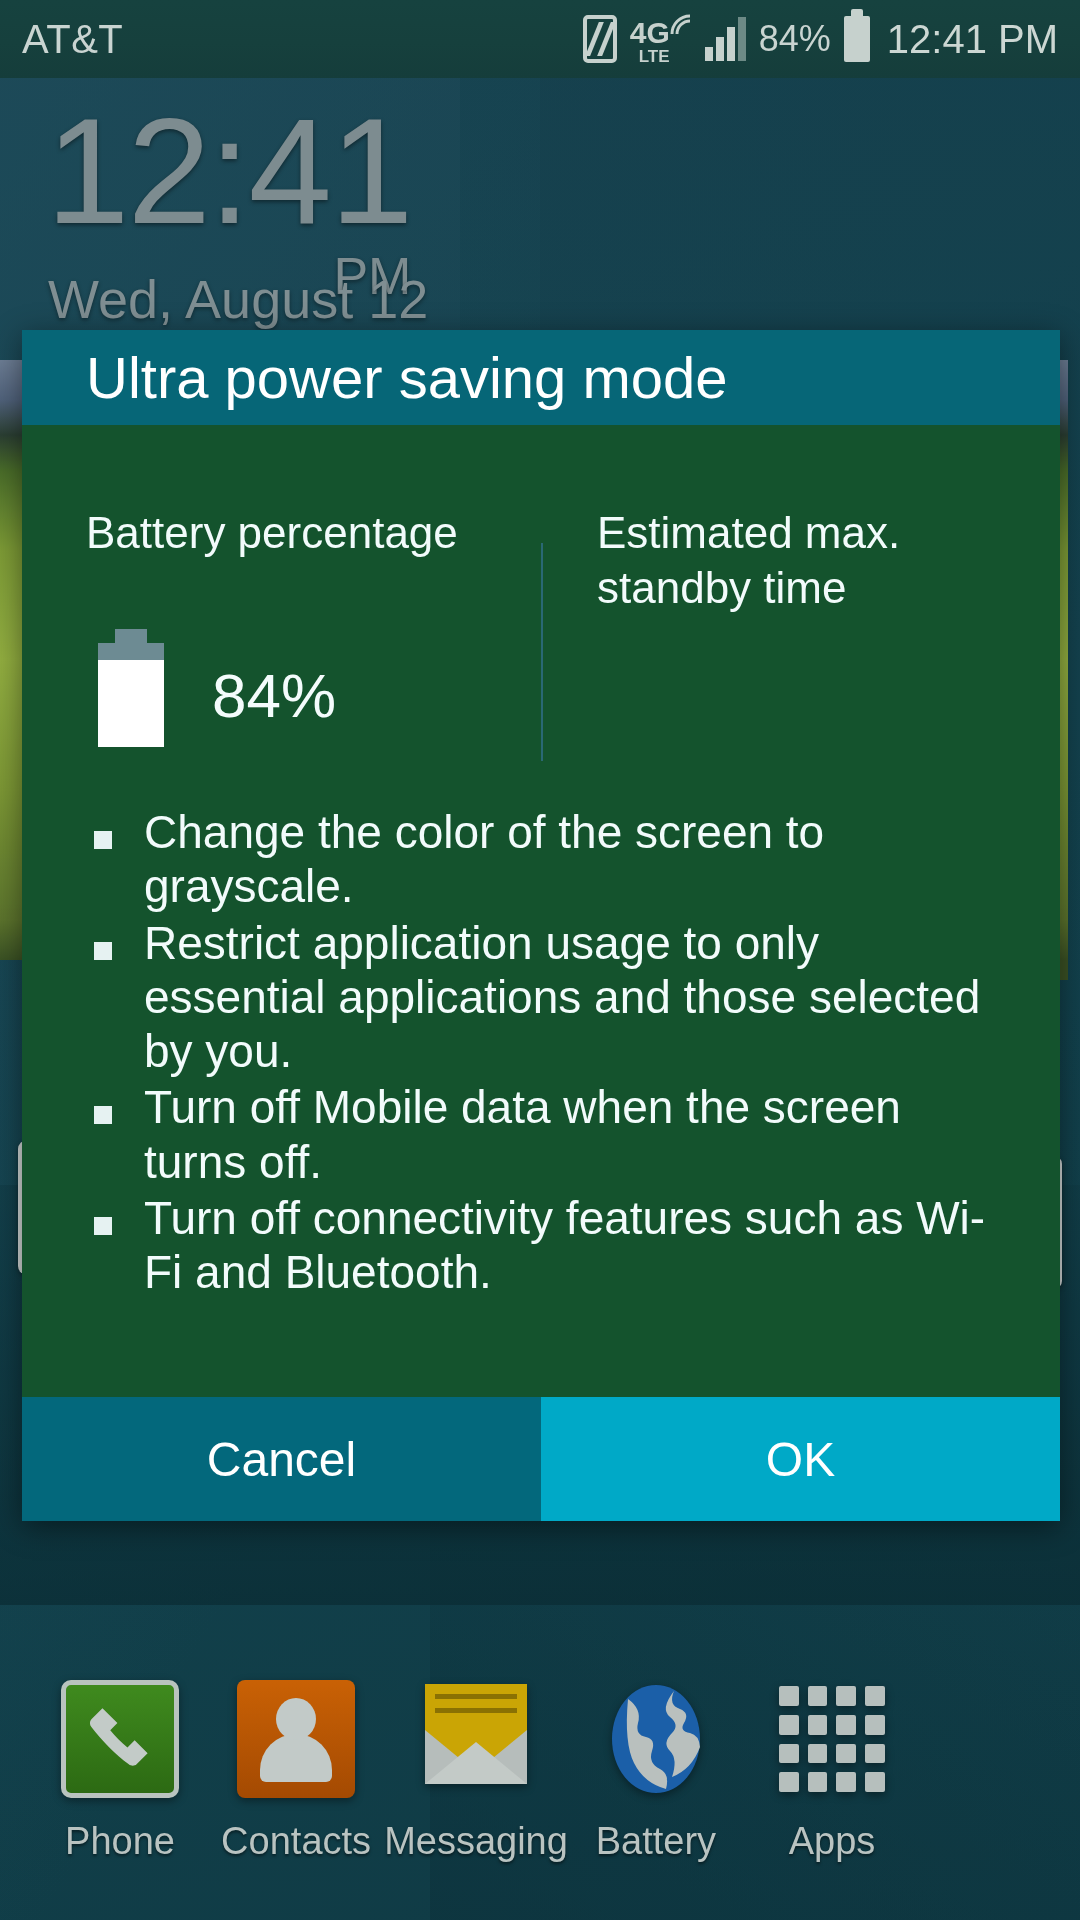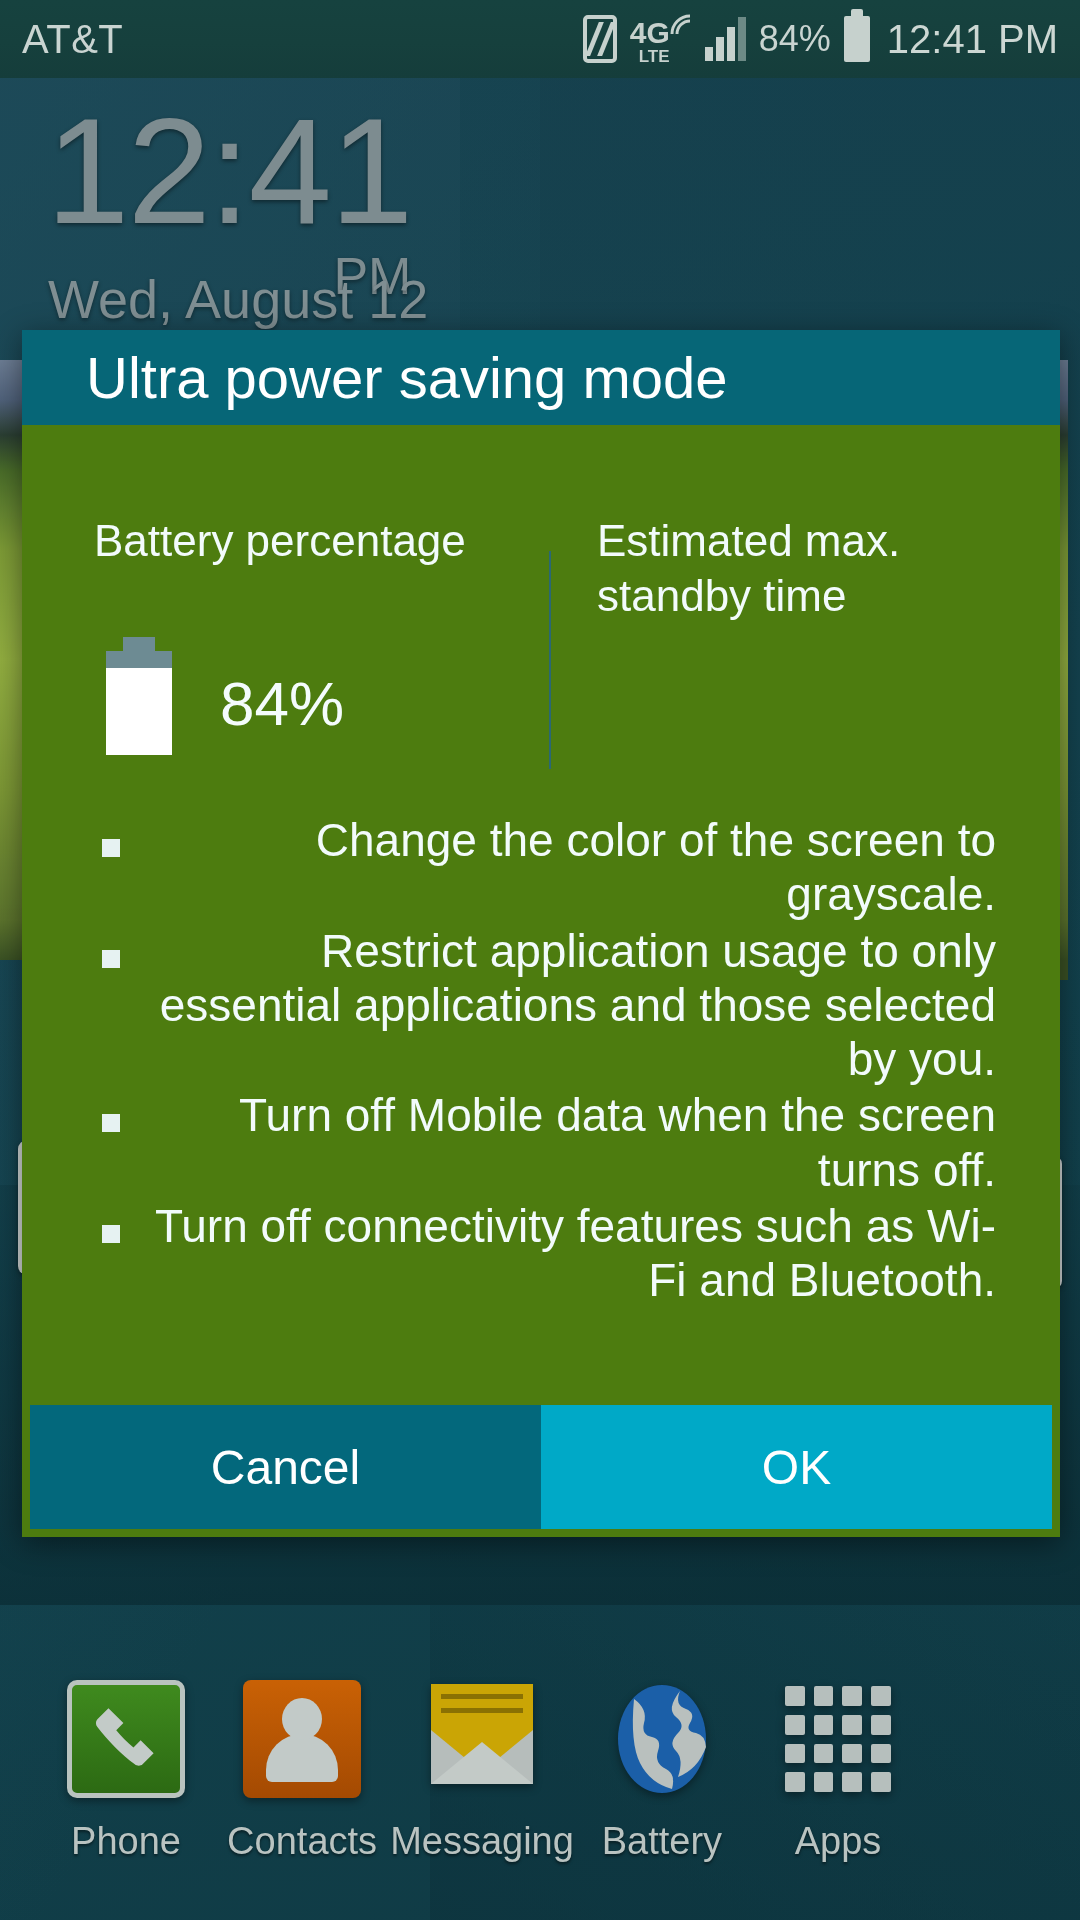--- a/index.html
+++ b/index.html
@@ -112,21 +112,21 @@
     position:absolute; left:22px; top:330px; width:1038px;
     z-index:20; box-shadow:0 6px 28px rgba(0,0,0,.45);
     background:#044350;
   }
   .dialog-header {
     background:#066677; height:95px; display:flex; align-items:center;
     padding:0 0 0 64px;
   }
   .dialog-title { font-size:58px; color:#ffffff; font-weight:400; }
 
-  .dialog-body { background:#4d7c0f; padding:8px; }
+  .dialog-body { background:#14532d; padding:0; }
 
   .stats {
     display:flex; padding:80px 0 40px 0; position:relative;
   }
   .stat-col { width:50%; padding-left:64px; }
   .stat-col.right { padding-left:56px; }
   .stat-divider {
     position:absolute; left:519px; top:118px; width:2px; height:218px;
     background:#2a6874;
   }
@@ -146,21 +146,21 @@
   .battery-graphic::before {
     content:""; position:absolute; left:17px; top:-14px;
     width:32px; height:14px; background:#6d8b93;
   }
   .stat-number { font-size:62px; color:#f4fcfc; margin-left:48px; font-weight:400; }
   .pie-graphic {
     width:108px; height:108px; border-radius:50%;
     background:conic-gradient(#6d8b93 0deg 57.6deg, #ffffff 57.6deg 360deg);
   }
 
-  .bullets { padding:18px 56px 0 72px;text-align:right; }
+  .bullets { padding:18px 56px 0 72px; }
   .bullet-item {
     display:flex; margin-bottom:2px; align-items:flex-start;
   }
   .bullet-mark {
     width:18px; height:18px; background:#e6f2f2; flex:none;
     margin-top:26px; margin-right:32px;
   }
   .bullet-text {
     font-size:46px; color:#f2fbfb; line-height:1.18; font-weight:400;
   }
@@ -170,21 +170,21 @@
   .dlg-btn {
     flex:1; display:flex; align-items:center; justify-content:center;
     font-size:48px; color:#ffffff; border:none; cursor:pointer;
     font-family:"Liberation Sans", sans-serif;
   }
   .btn-cancel { background:#03687c; }
   .btn-ok { background:#00a9c7; }
 
   
   .dock {
-    position:absolute; left:12px; bottom:0; width:940px; height:250px;
+    position:absolute; left:6px; bottom:0; width:940px; height:250px;
     display:flex; align-items:flex-start; justify-content:space-around;
     padding:10px 26px 0 26px; z-index:10;
   }
   .dock-item { width:190px; display:flex; flex-direction:column; align-items:center; }
   .dock-icon {
     width:118px; height:118px; position:relative;
     filter:drop-shadow(0 3px 4px rgba(0,0,0,.4));
   }
   .dock-label {
     margin-top:22px; font-size:38px; color:#b9c3c1;

